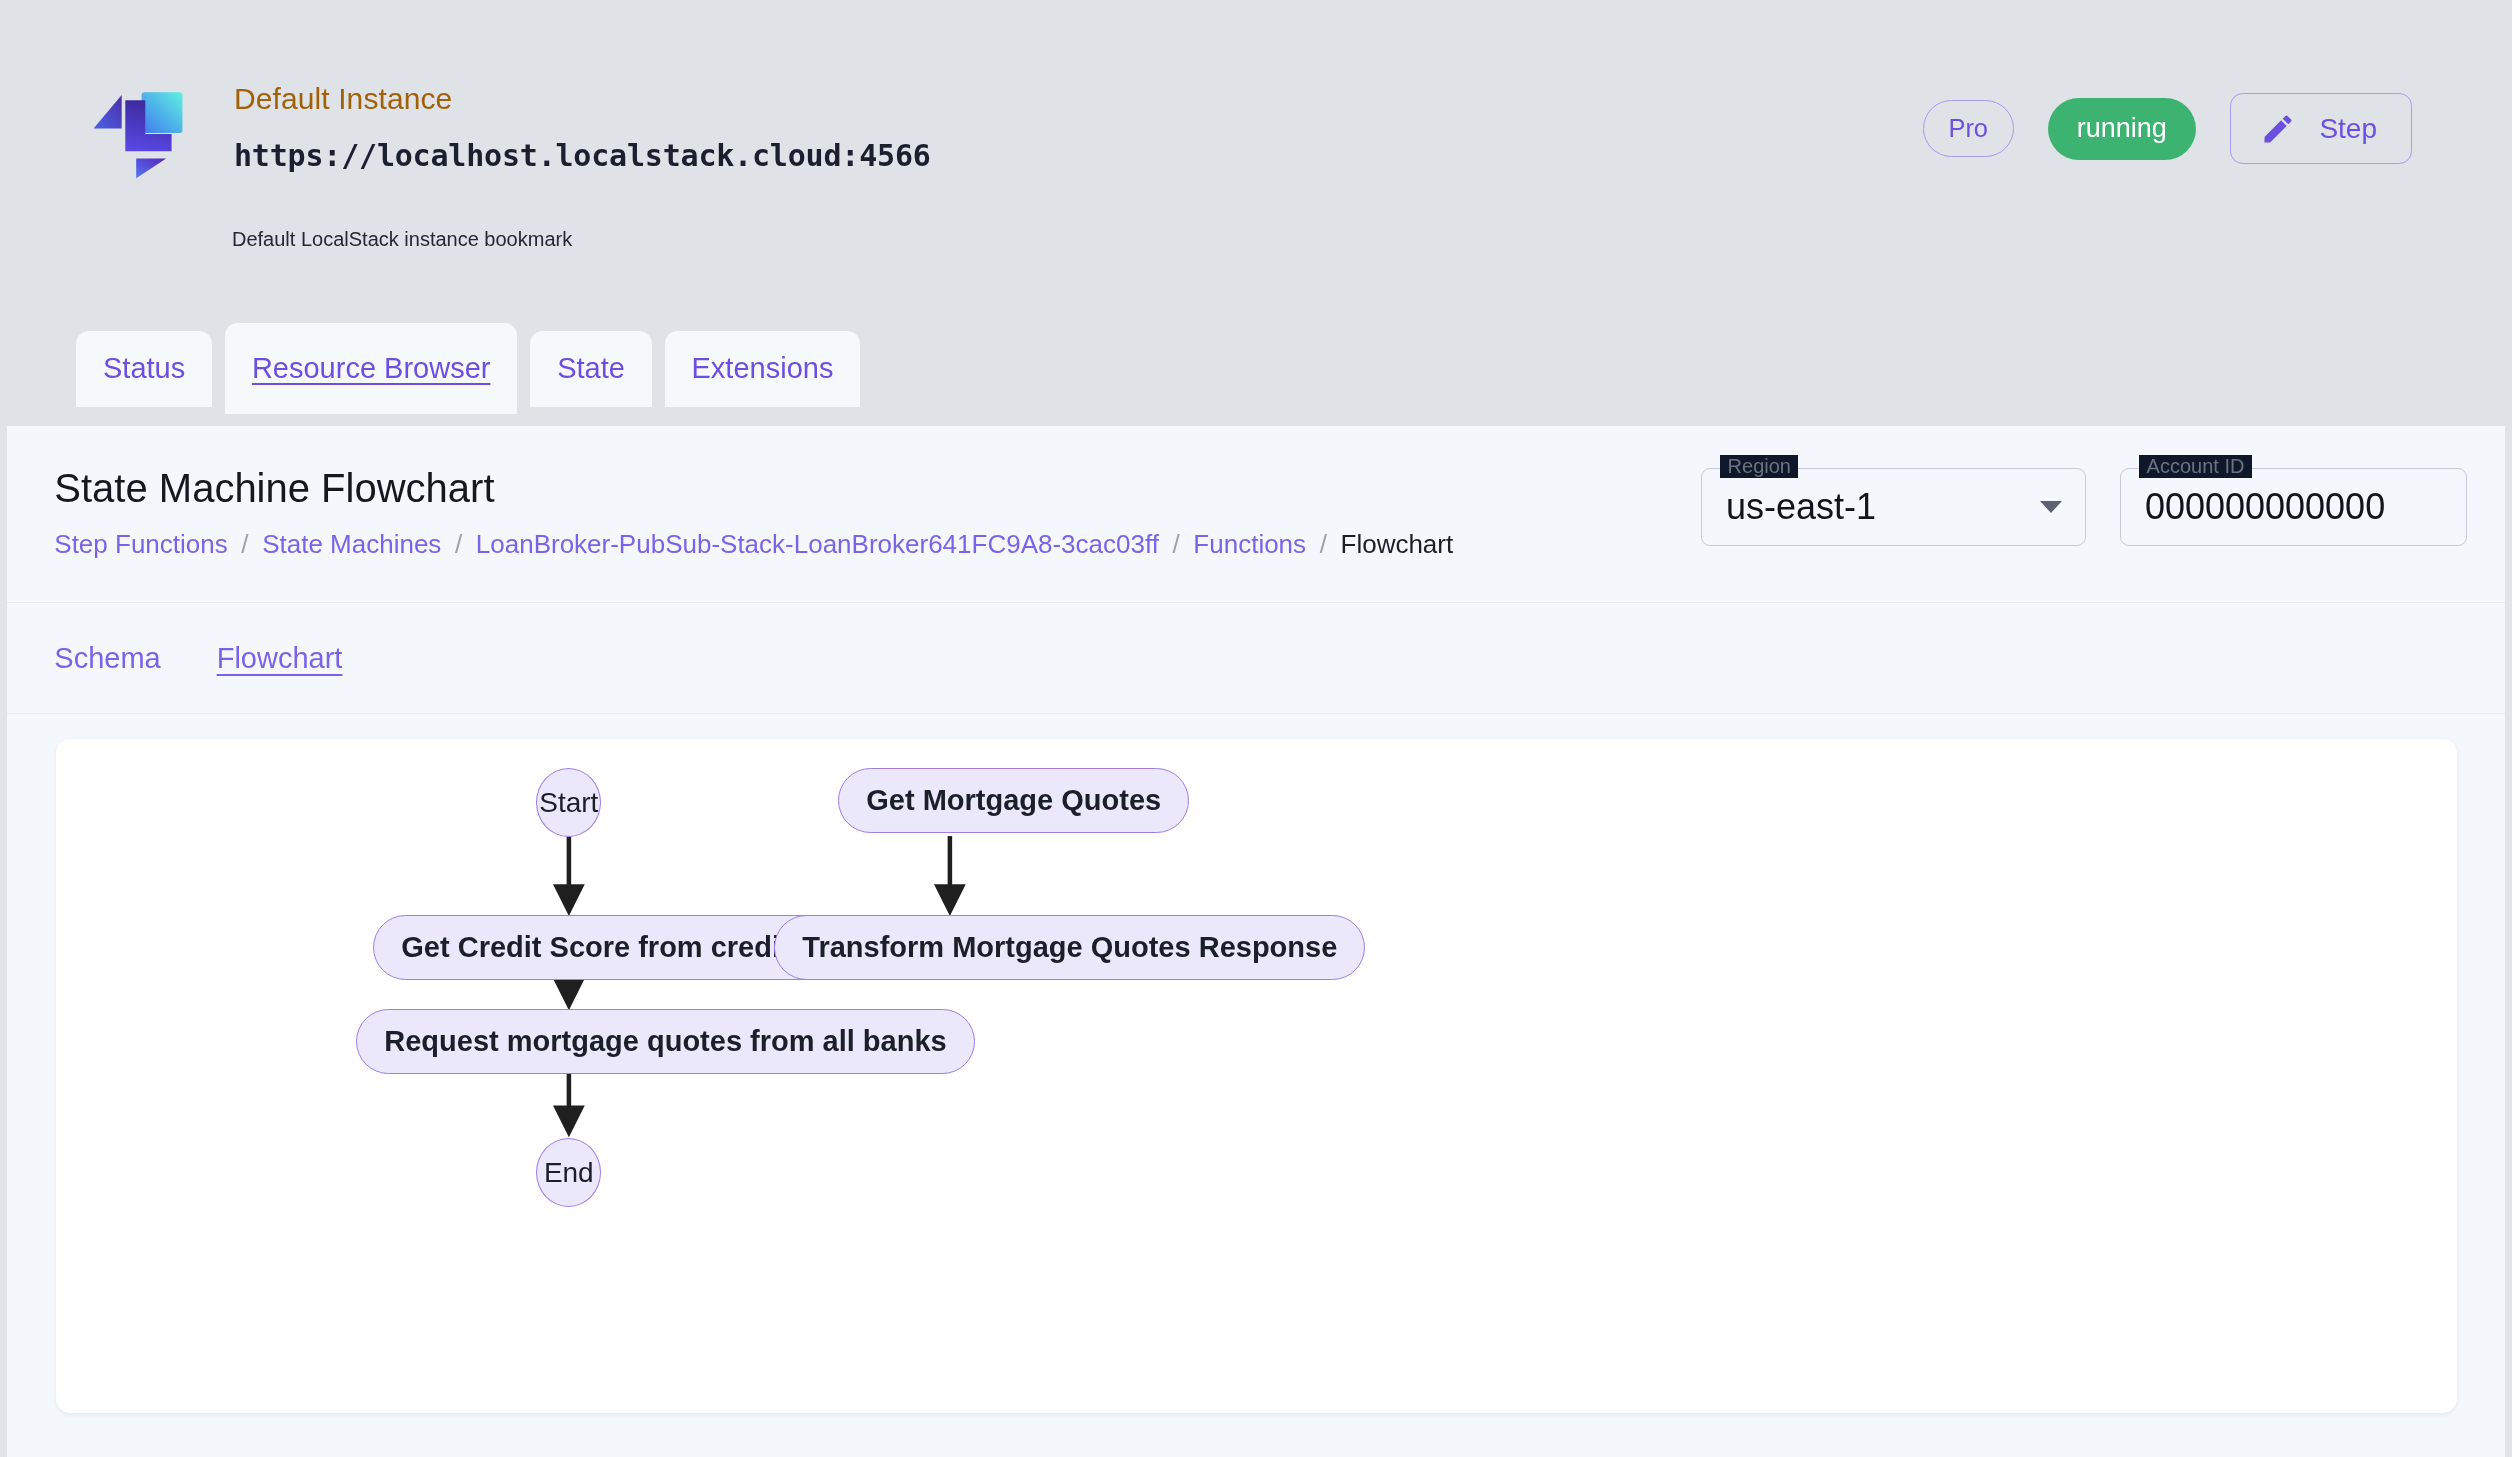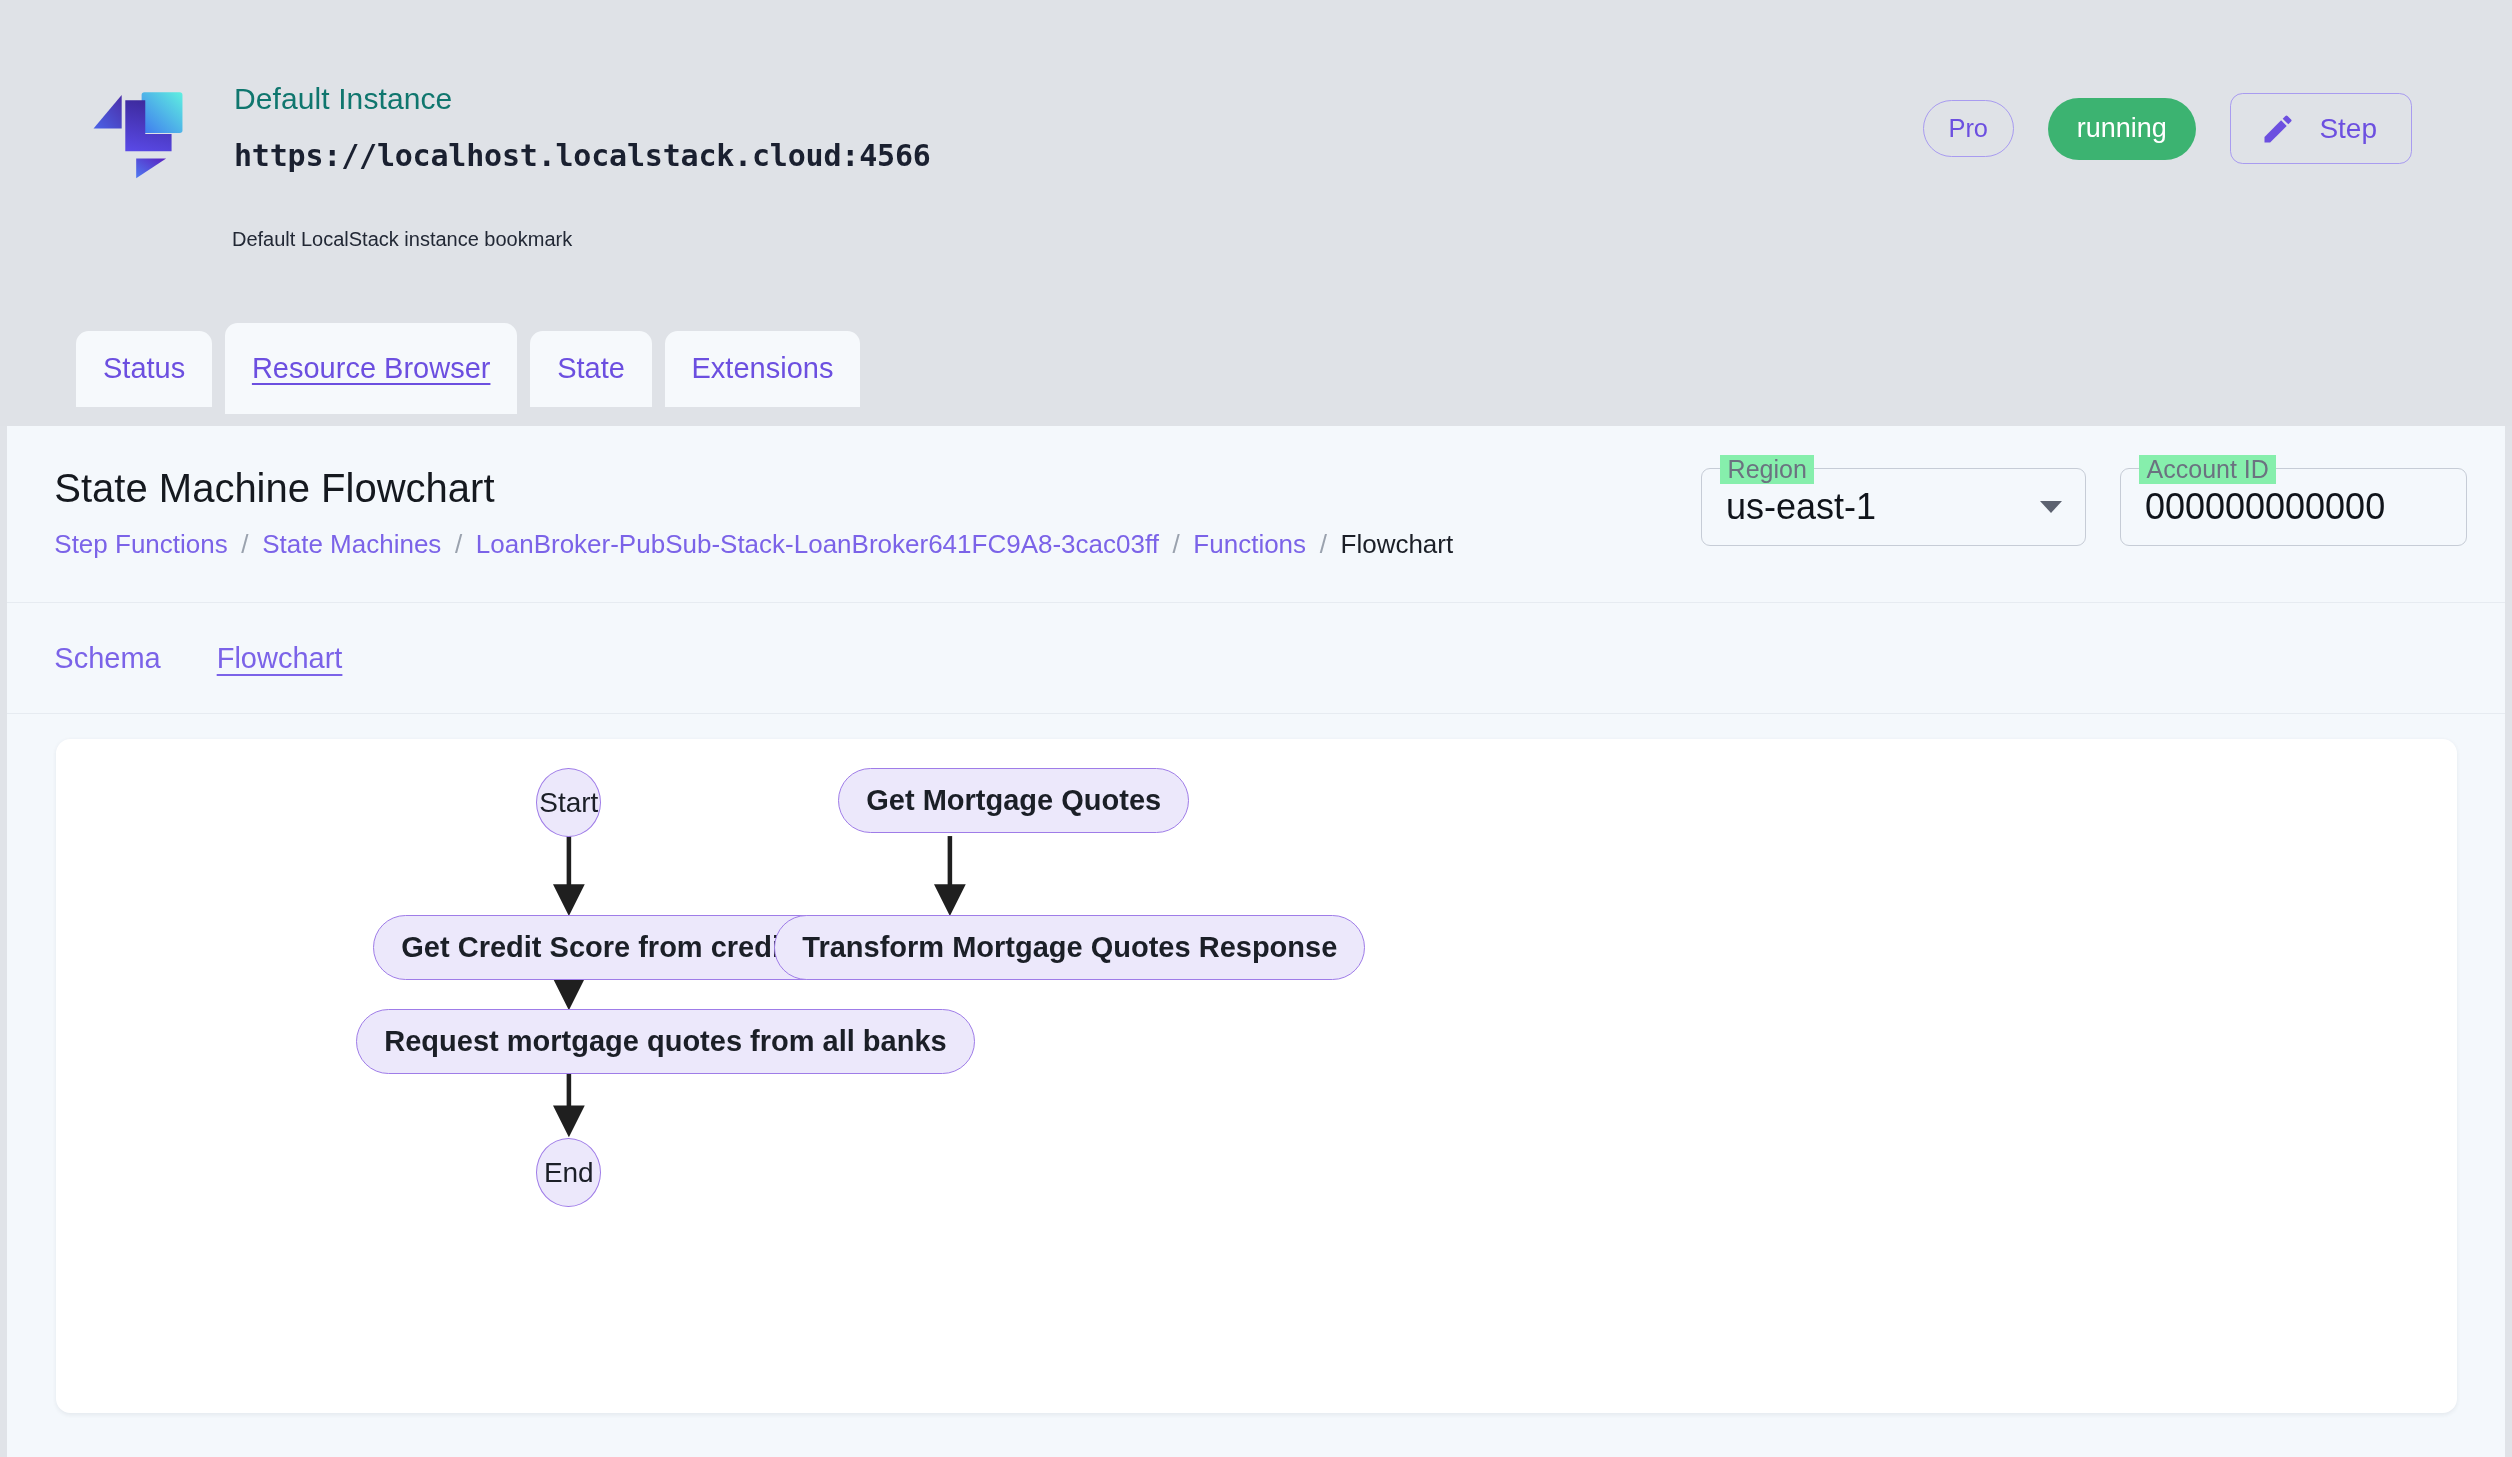--- a/index.html
+++ b/index.html
@@ -15,21 +15,21 @@
     position: absolute; left: 0; top: 0; width: 2512px; height: 426px;
     background: #dfe2e7;
   }
   .brand-row {
     position: absolute; left: 89px; top: 80px;
     display: flex; align-items: flex-start;
   }
   .logo { width: 98px; height: 98px; position: relative; margin-top: 3.6px; }
   .brand-text { margin-left: 47px; }
   .instance-name {
-    font-size: 30px; color: #0f766e; line-height: 1.28; letter-spacing: 0.1px;
+    font-size: 30px; color: #a16207; line-height: 1.28; letter-spacing: 0.1px;
   }
   .instance-url {
     font-family: "DejaVu Sans Mono", "Liberation Mono", monospace;
     font-size: 30px; font-weight: 700; color: #1a2030;
     line-height: 1.30; letter-spacing: -0.2px; margin-top: 18px;
   }
   .instance-desc {
     position: absolute; left: 232px; top: 220px;
     font-size: 20px; color: #222835; margin-top: 8px;
   }
@@ -96,21 +96,21 @@
     position: absolute; top: 42px; display: flex; align-items: center; gap: 34px;
     right: 38px;
   }
   .field {
     position: relative; height: 78px; border: 1.8px solid #c6ccd6;
     border-radius: 9px; background: transparent;
     display: flex; align-items: center; padding: 0 23.6px;
   }
   .field .legend {
     position: absolute; top: -13.6px; left: 18px; padding: 0 7.3px;
-    background: #86efac; font-size: 25px; color: #6b7280;
+    background: #0f172a; font-size: 20px; color: #6b7280;
   }
   .field .value { font-size: 36px; color: #10141b; }
   .field-region { width: 385px; justify-content: space-between; }
   .field-account { width: 347px; }
   .caret {
     width: 0; height: 0; border-left: 11.8px solid transparent;
     border-right: 11.8px solid transparent; border-top: 12.7px solid #5c6270;
   }
 
   .subtabs {

